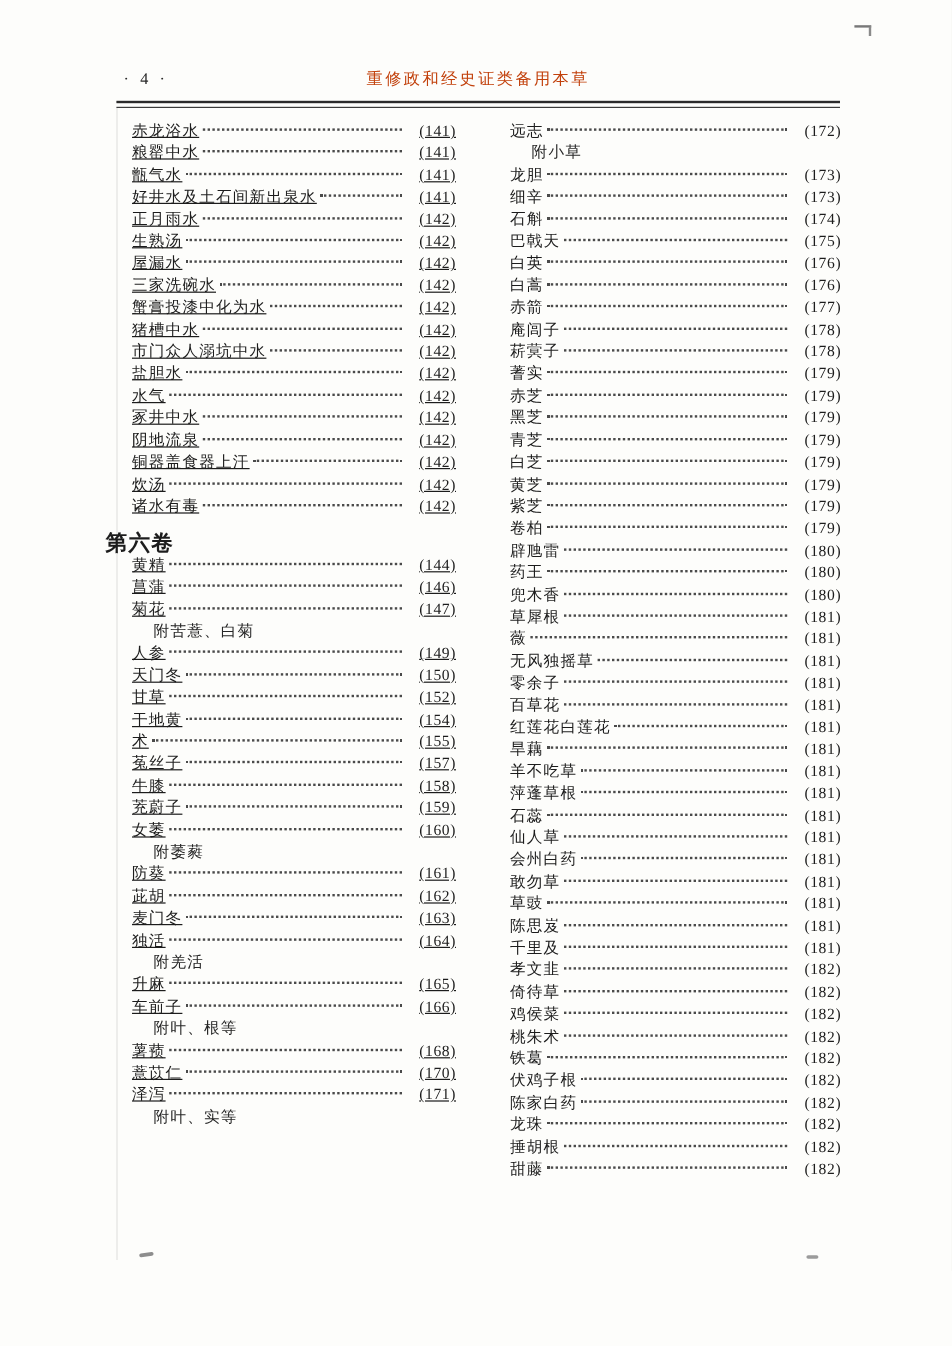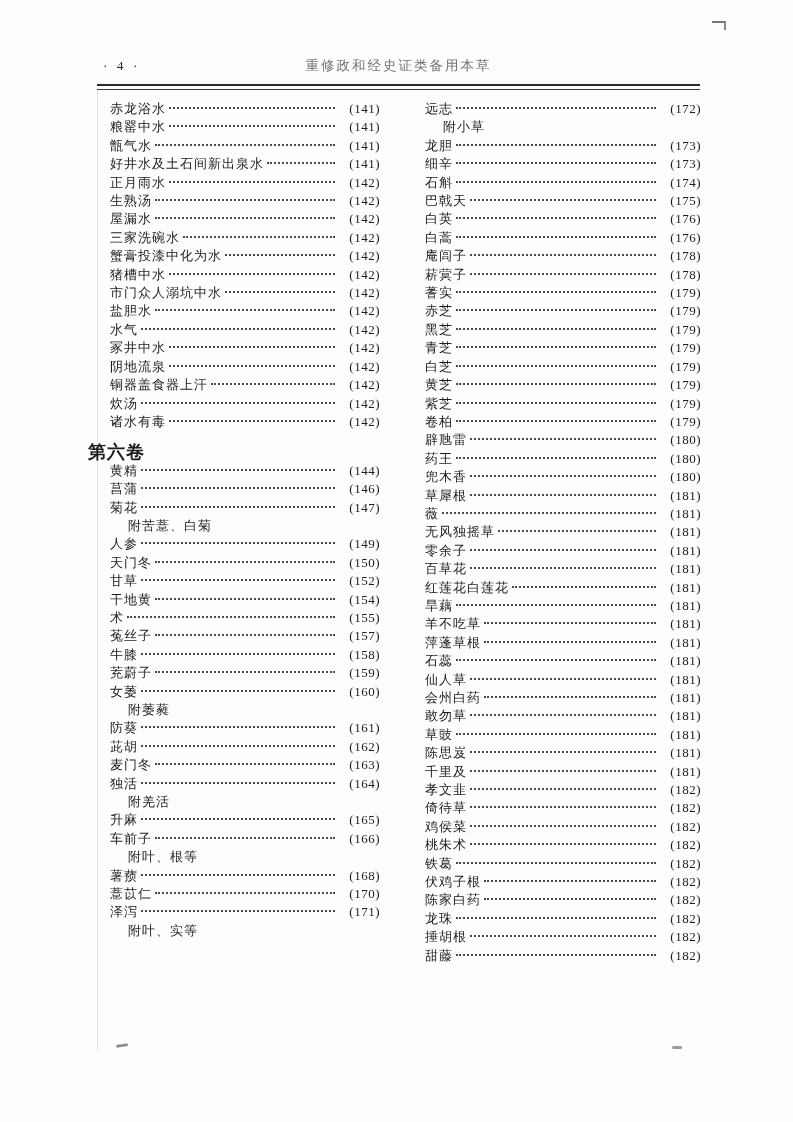--- a/index.html
+++ b/index.html
@@ -21,21 +21,21 @@
       top: 57px; left: 97px;
       width: 603px; height: 22px;
       font-size: 13.5px;
     }
     .header .pageno {
       position: absolute; left: 6px; top: 1px;
       letter-spacing: 3px; color: #2a2a2a;
     }
     .header .booktitle {
       position: absolute; left: 0; right: 0; top: 0;
-      text-align: center; letter-spacing: 2px; color: #737373;
+      text-align: center; letter-spacing: 2px; color: #c2410c;
     }
     .rule {
       position: absolute;
       top: 84px; left: 97px; width: 603px; height: 6px;
       border-top: 2.5px solid #2b2b2b;
       border-bottom: 1px solid #3a3a3a;
     }
     .edge-line {
       position: absolute;
       top: 90px; left: 97px; width: 1px; height: 960px;
@@ -46,21 +46,21 @@
     .col {
       position: absolute;
       top: 100px;
       font-size: 13px;
       line-height: 18.4px;
     }
     .col.left  { left: 88px;  width: 292px; }
     .col.right { left: 413px; width: 288px; }
 
     .row { display: flex; align-items: baseline; }
-    .col.left  .row.entry { padding-left: 22px; }
+    .col.left  .row.entry { padding-left: 22px; text-decoration: underline; }
     .col.right .row.entry { padding-left: 12px; justify-content: center; }
     .col.left  .row.note  { padding-left: 40px; }
     .col.right .row.note  { padding-left: 30px; }
     .row.note { color: #262626; }
     .row.section {
       padding-left: 0;
       margin-top: 12px;
       font-weight: 600;
       font-size: 18px;
       letter-spacing: 2px;
@@ -359,20 +359,25 @@
         <span class="title">白英</span>
         <span class="leader"></span>
         <span class="pagenum">(176)</span>
       </div>
       <div class="row entry">
         <span class="title">白蒿</span>
         <span class="leader"></span>
         <span class="pagenum">(176)</span>
       </div>
       <div class="row entry">
+        <span class="title">赤箭</span>
+        <span class="leader"></span>
+        <span class="pagenum">(177)</span>
+      </div>
+      <div class="row entry">
         <span class="title">庵闾子</span>
         <span class="leader"></span>
         <span class="pagenum">(178)</span>
       </div>
       <div class="row entry">
         <span class="title">菥蓂子</span>
         <span class="leader"></span>
         <span class="pagenum">(178)</span>
       </div>
       <div class="row entry">

